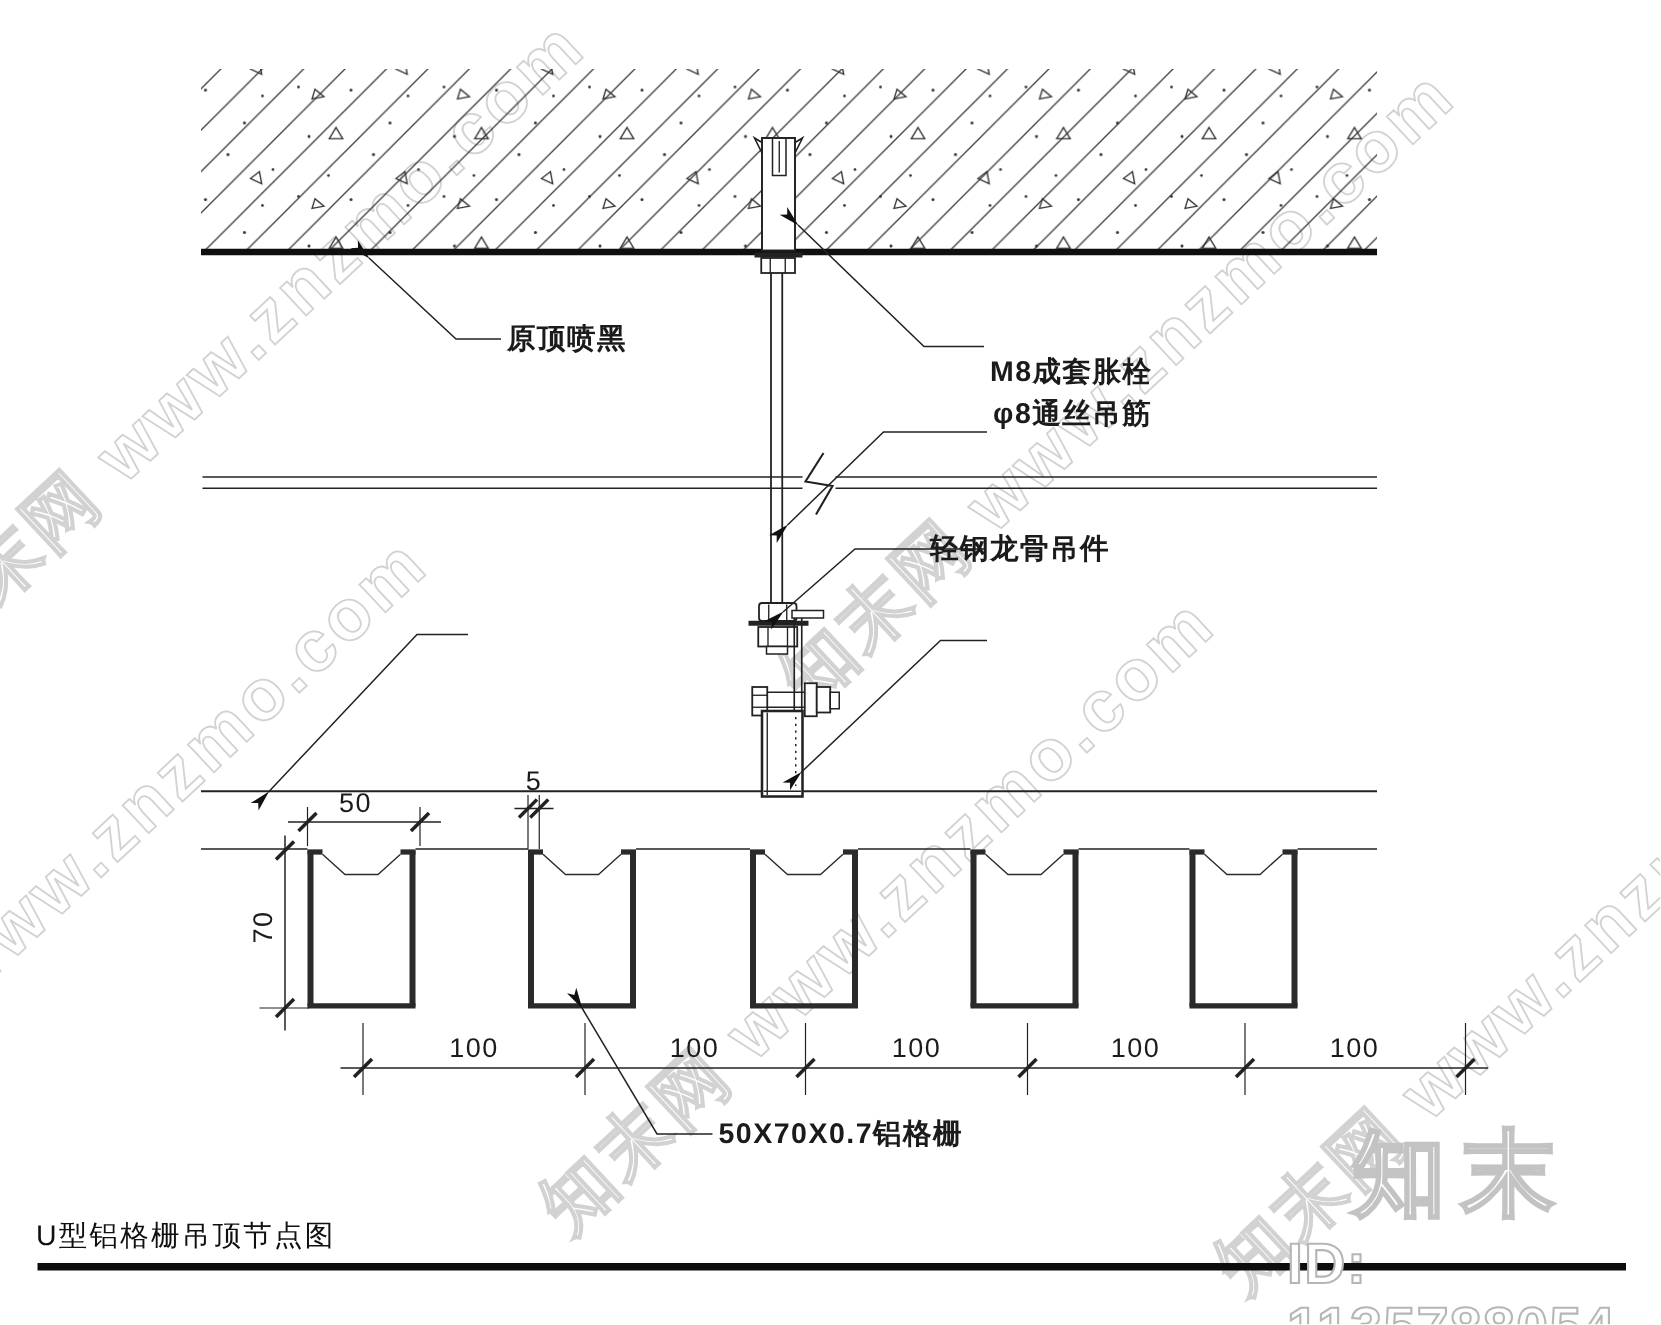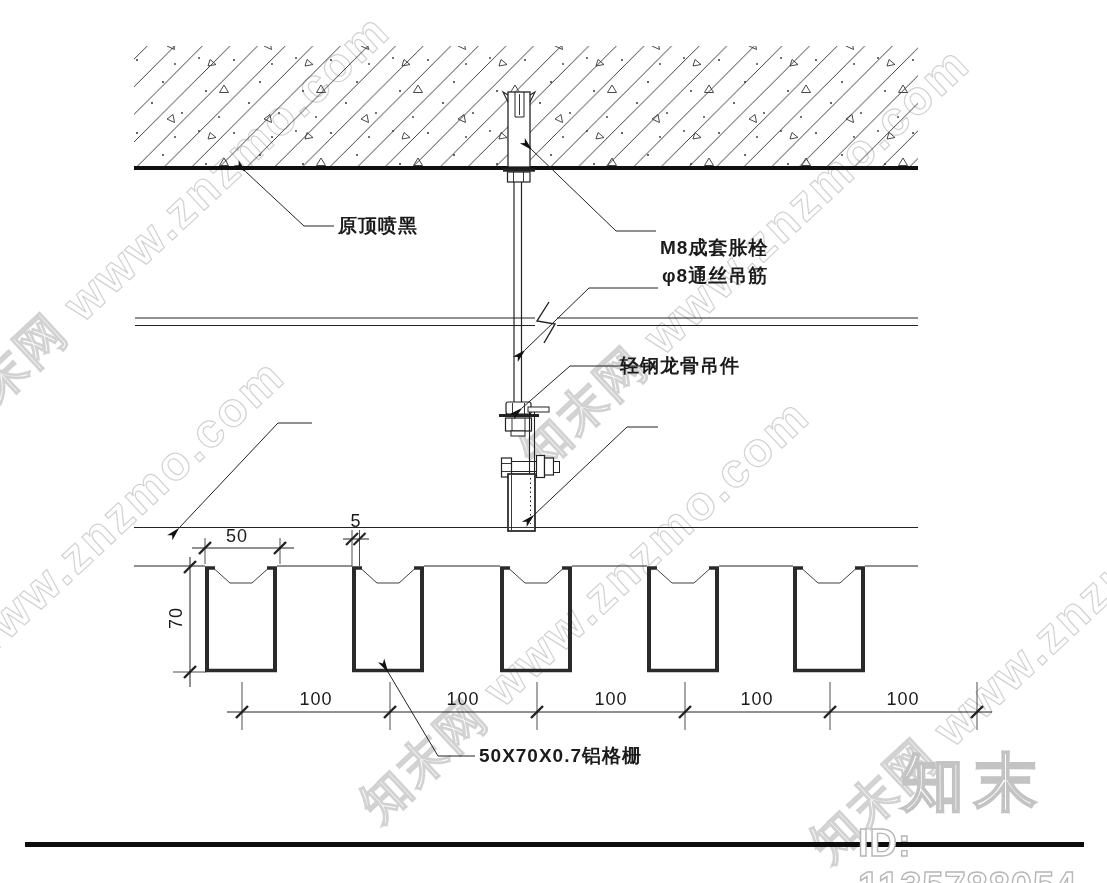--- a/index.html
+++ b/index.html
@@ -222,17 +222,18 @@
 
   <div class="dim" style="left:237px;top:536px">50</div>
   <div class="dim" style="left:356px;top:521px">5</div>
   <div class="dim rot" style="left:176px;top:618px">70</div>
   <div class="dim" style="left:316px;top:699px">100</div>
   <div class="dim" style="left:463px;top:699px">100</div>
   <div class="dim" style="left:611px;top:699px">100</div>
   <div class="dim" style="left:757px;top:699px">100</div>
   <div class="dim" style="left:903px;top:699px">100</div>
 
+  <div class="title">U型铝格栅吊顶节点图</div>
   <div class="rule"></div>
   <div class="logo">知末</div>
   <div class="idtext">ID: 1135788054</div>
 
 </div>
 
 </body></html>

